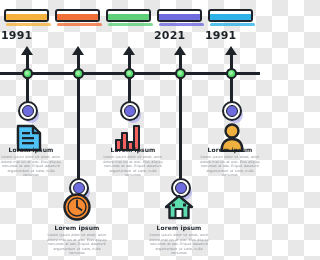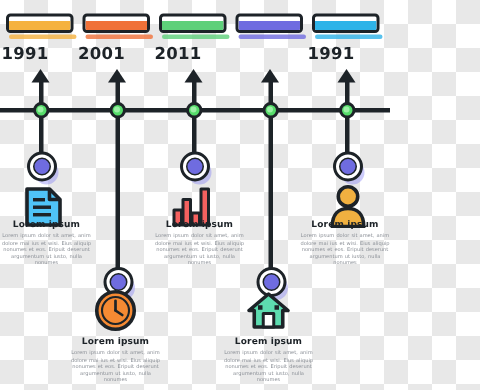--- a/index.html
+++ b/index.html
@@ -112,22 +112,21 @@
     <div class="fill" style="background:#6f6ce0;"></div>
   </div>
   <div class="shadowline" style="position:absolute;left:159px;top:23px;width:45px;height:3px;background:#6f6ce0;border-radius:2px;opacity:.8;"></div>
 
   <div class="bar" style="left:208px;top:9px;width:45px;">
     <div class="fill" style="background:#2eb3e8;"></div>
   </div>
   <div class="shadowline" style="position:absolute;left:210px;top:23px;width:45px;height:3px;background:#2eb3e8;border-radius:2px;opacity:.8;"></div>
 
   <div class="year" style="left:1px;top:29px;">1991</div>
-  <div class="year" style="left:52px;top:29px;">2001</div>
-  <div class="year" style="left:103px;top:29px;">2011</div>
+  <div class="year" style="left:154px;top:29px;">2021</div>
   <div class="year" style="left:205px;top:29px;">1991</div>
 
   <div class="axis"></div>
 
   <div class="arrowup" style="left:21px;top:46px;">
     <div class="stem"></div>
     <div class="head"></div>
   </div>
   <div class="arrowup" style="left:72px;top:46px;">
     <div class="stem"></div>

